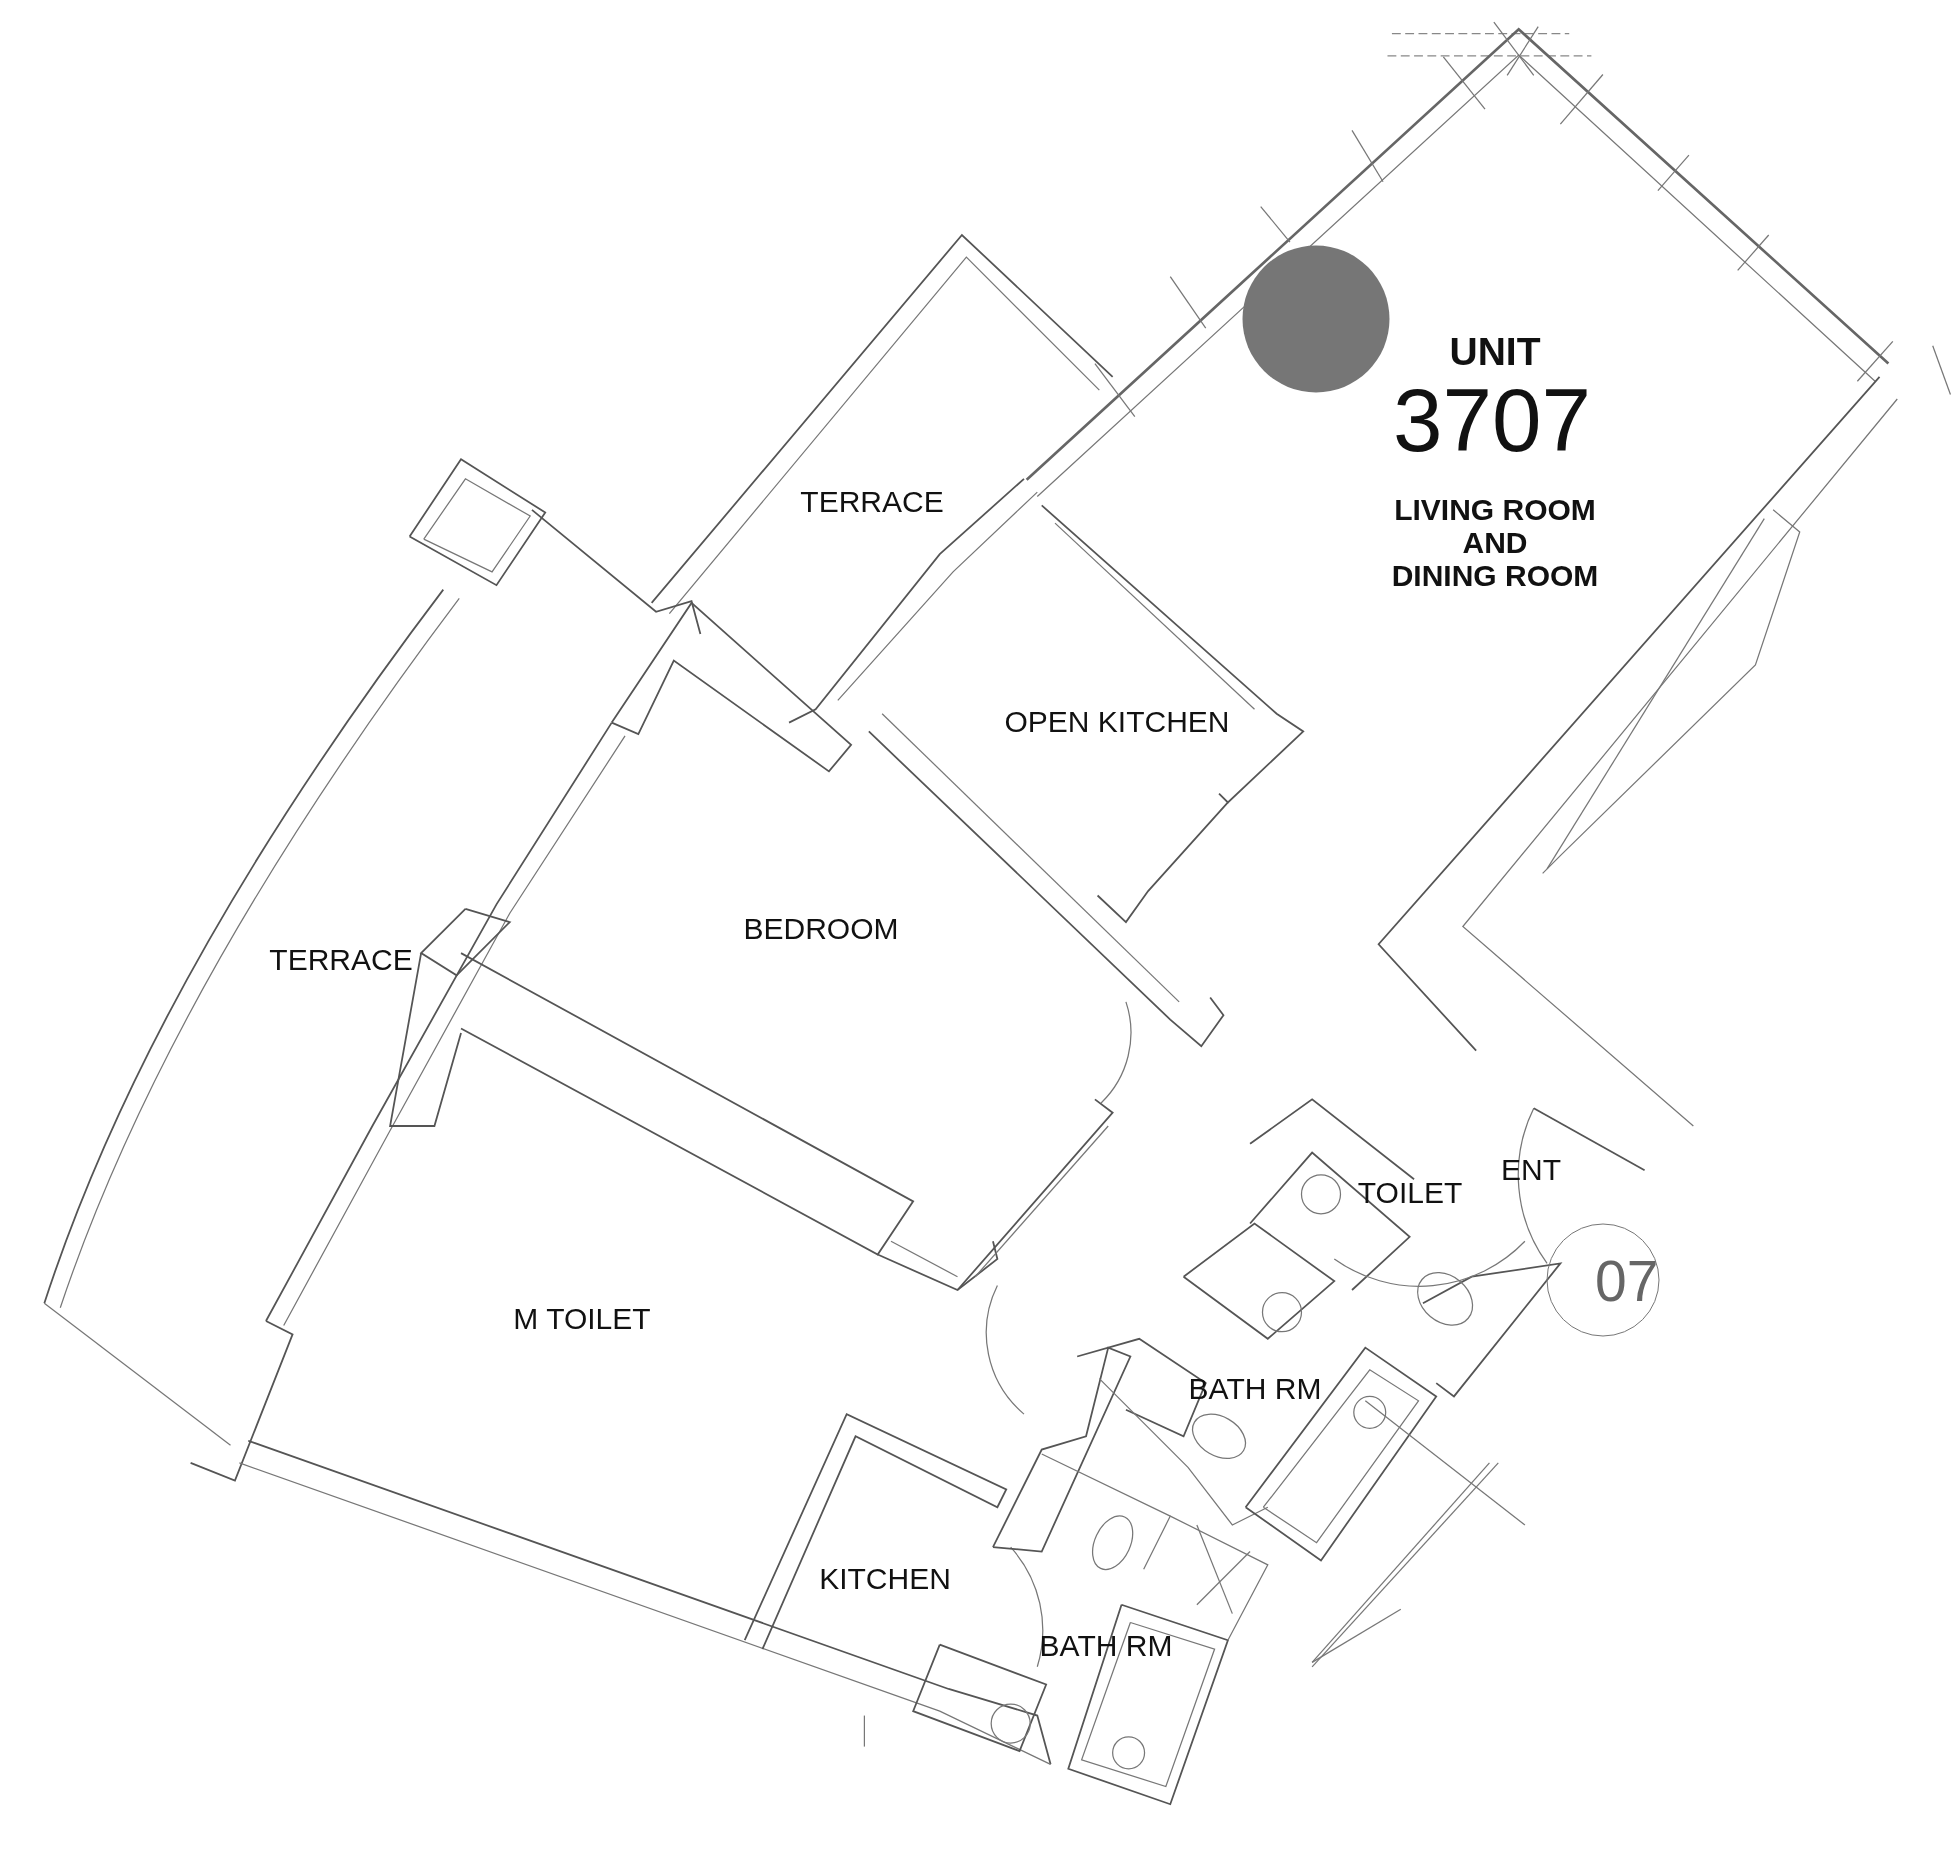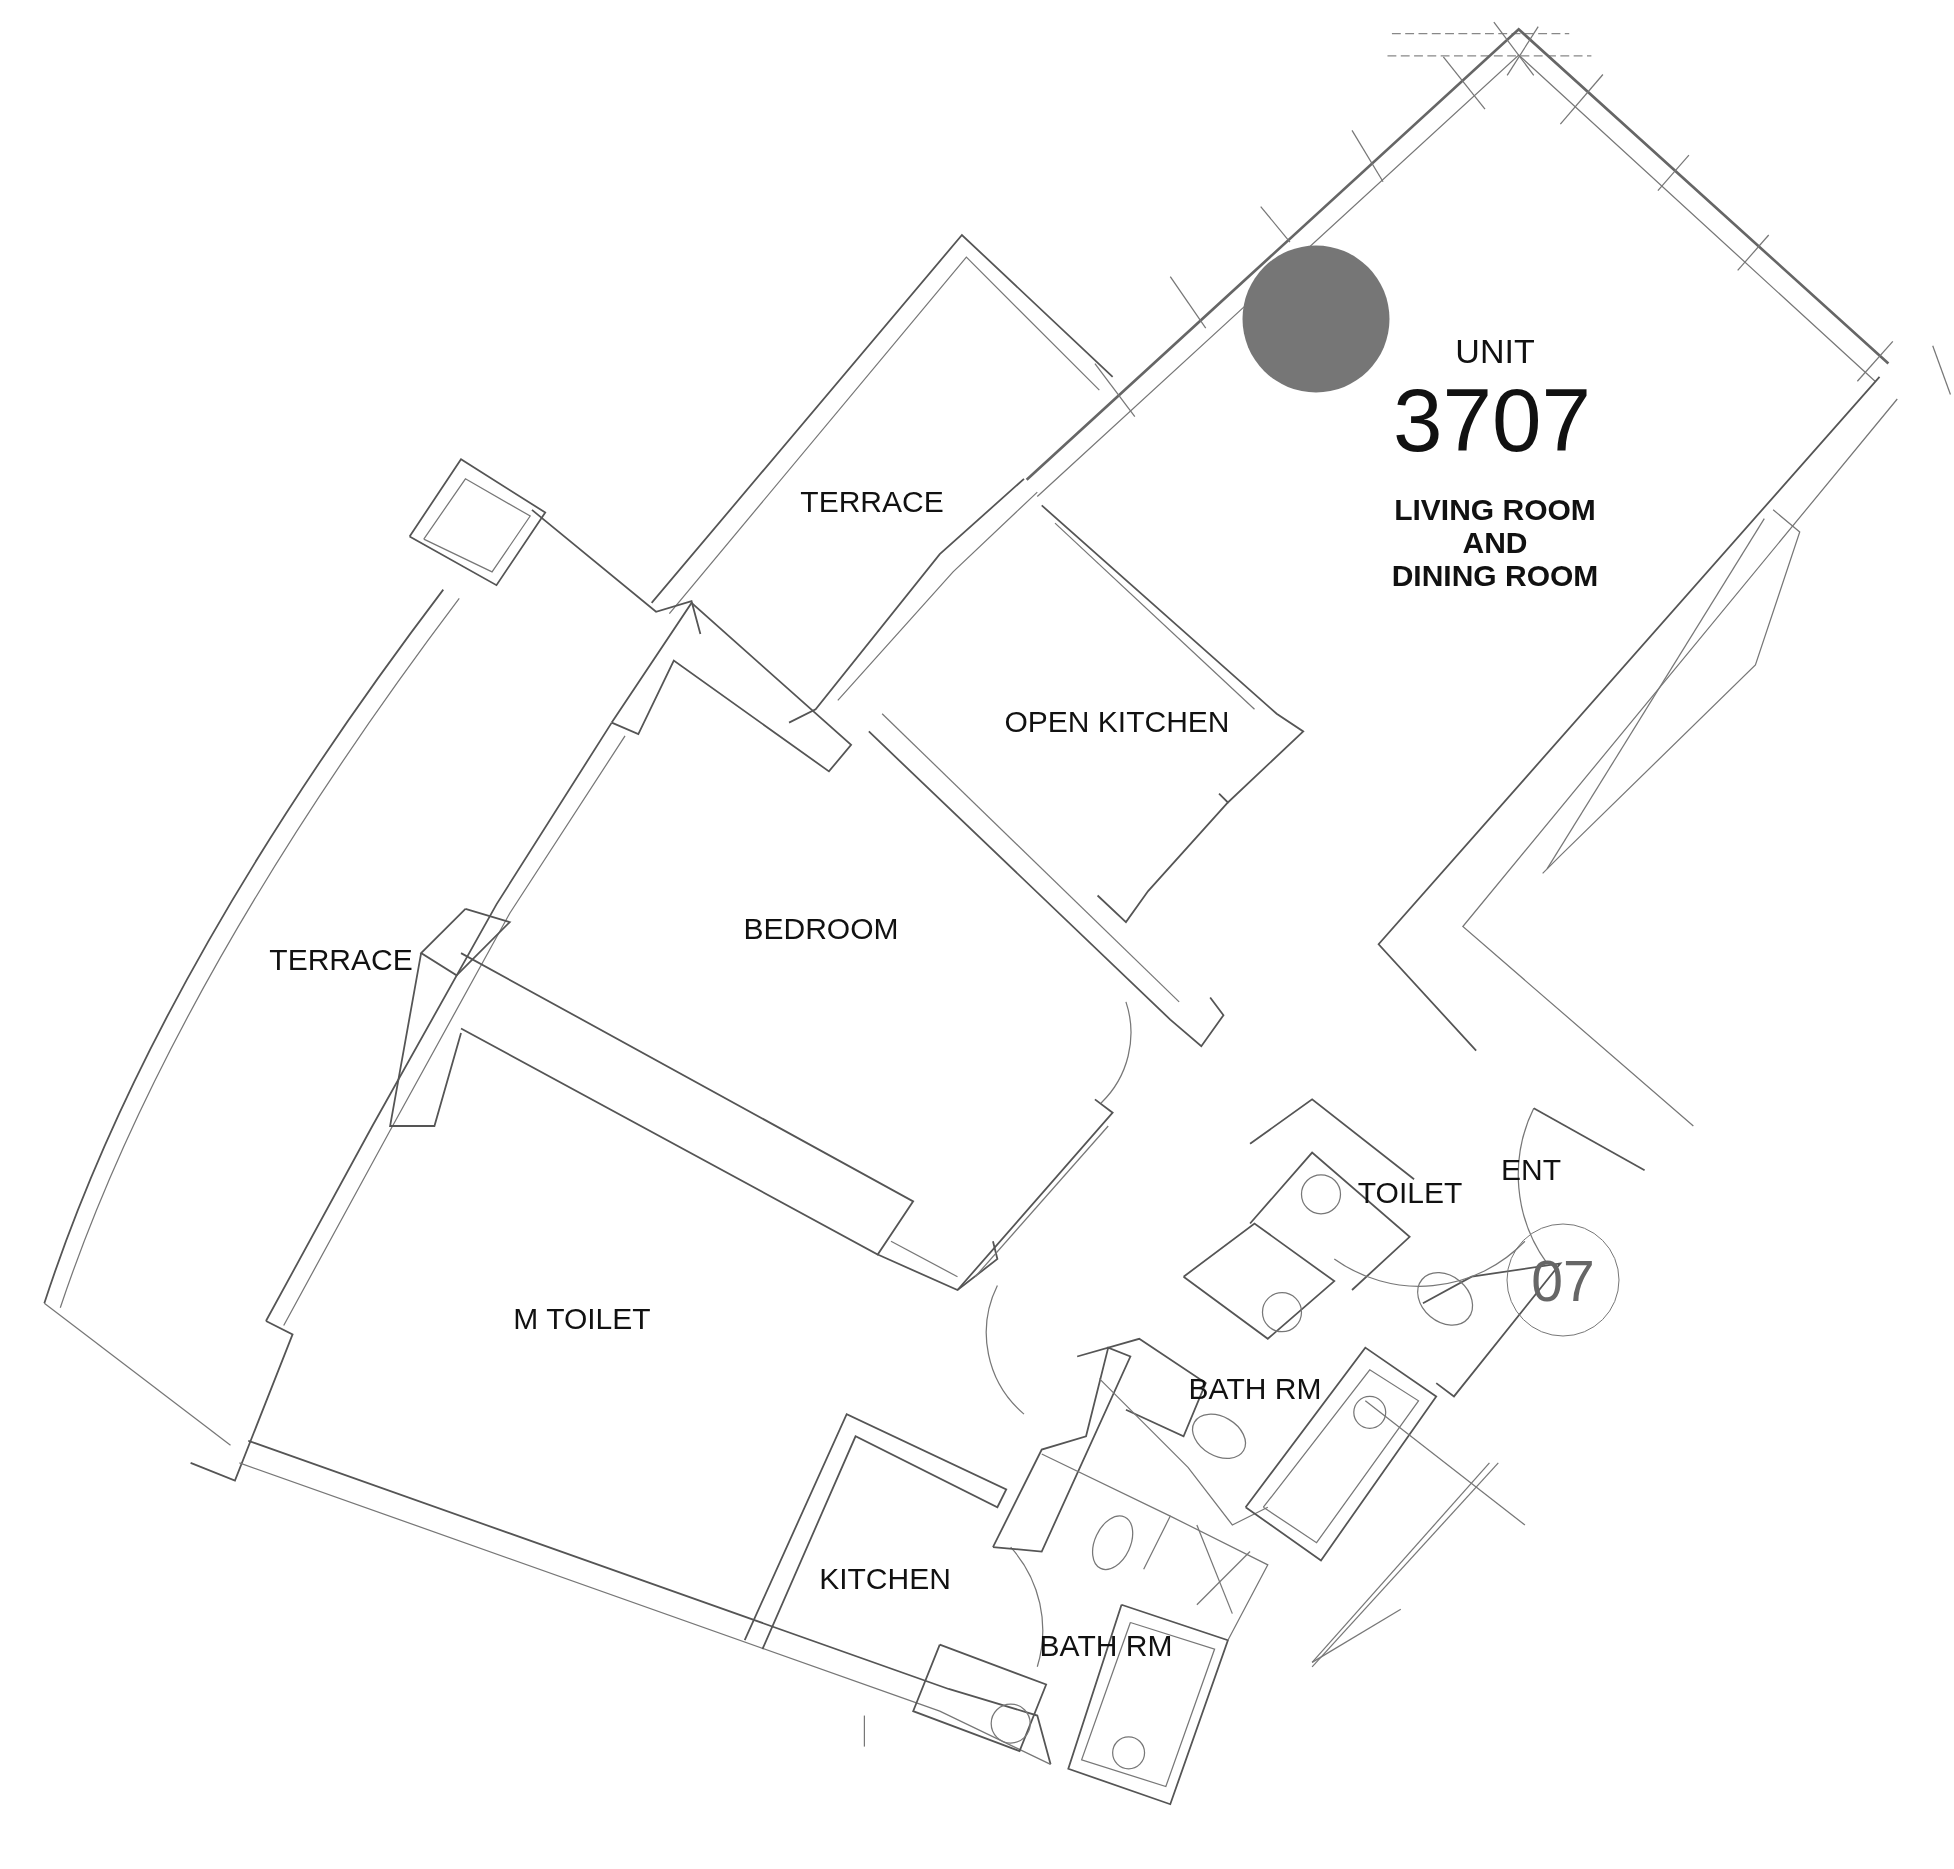--- a/index.html
+++ b/index.html
@@ -4,21 +4,21 @@
 <style>
   html, body { margin:0; padding:0; background:#ffffff; }
   body { width:1954px; height:1869px; position:relative; overflow:hidden; font-family:"Liberation Sans", sans-serif; }
   svg.plan { position:absolute; left:0; top:0; }
   .w { fill:none; stroke:#555; stroke-width:2; }
   .t { fill:none; stroke:#777; stroke-width:1.4; }
   .thk { fill:none; stroke:#666; stroke-width:3; }
   .dash { fill:none; stroke:#888; stroke-width:1.4; stroke-dasharray:10 5; }
   .lbl { position:absolute; color:#111; white-space:nowrap; text-align:center; transform:translate(-50%,-50%); line-height:1.1; }
   .room { font-size:30px; }
-  .unit-word { font-size:34px; }
+  .unit-word { font-size:39px;font-weight:bold; }
   .unit-num { font-size:89px;text-align:center; }
   .badge { position:absolute; width:113px; height:113px; border:1.8px solid #777; border-radius:50%; transform:translate(-50%,-50%); display:flex; align-items:center; justify-content:center; color:#666; font-size:57px; box-sizing:border-box; }
   .marker { position:absolute; border-radius:50%; transform:translate(-50%,-50%); }
 </style>
 </head>
 <body>
 
 <svg class="plan" width="1954" height="1869" viewBox="0 0 2204 2108">
 
   <line class="dash" x1="1570" y1="38" x2="1770" y2="38"></line>
@@ -138,16 +138,16 @@
 <div class="lbl room" style="left:1117px;top:721px;text-align:right;">OPEN KITCHEN</div>
 <div class="lbl room" style="left:341px;top:959px;">TERRACE</div>
 <div class="lbl room" style="left:821px;top:928px;">BEDROOM</div>
 <div class="lbl room" style="left:582px;top:1318px;">M TOILET</div>
 <div class="lbl room" style="left:1531px;top:1169px;">ENT</div>
 <div class="lbl room" style="left:1410px;top:1192px;">TOILET</div>
 <div class="lbl room" style="left:1255px;top:1388px;">BATH RM</div>
 <div class="lbl room" style="left:885px;top:1578px;">KITCHEN</div>
 <div class="lbl room" style="left:1106px;top:1645px;">BATH RM</div>
 
-<div class="badge" style="left:1563px;top:1280px;">
+<div class="badge" style="left:1603px;top:1280px;justify-content:flex-end;">
   <span>07</span>
 </div>
 
 
 </body></html>

